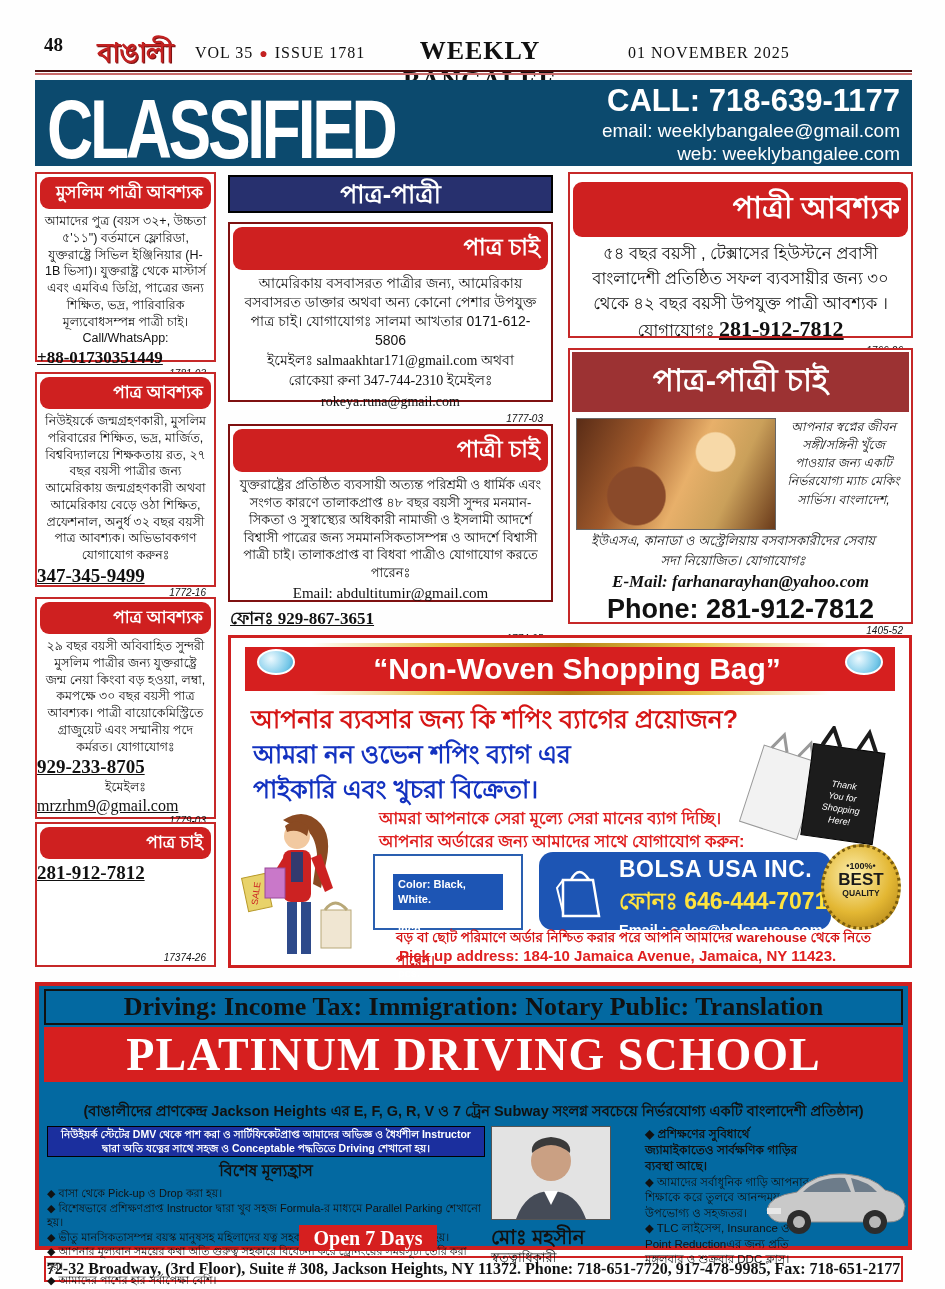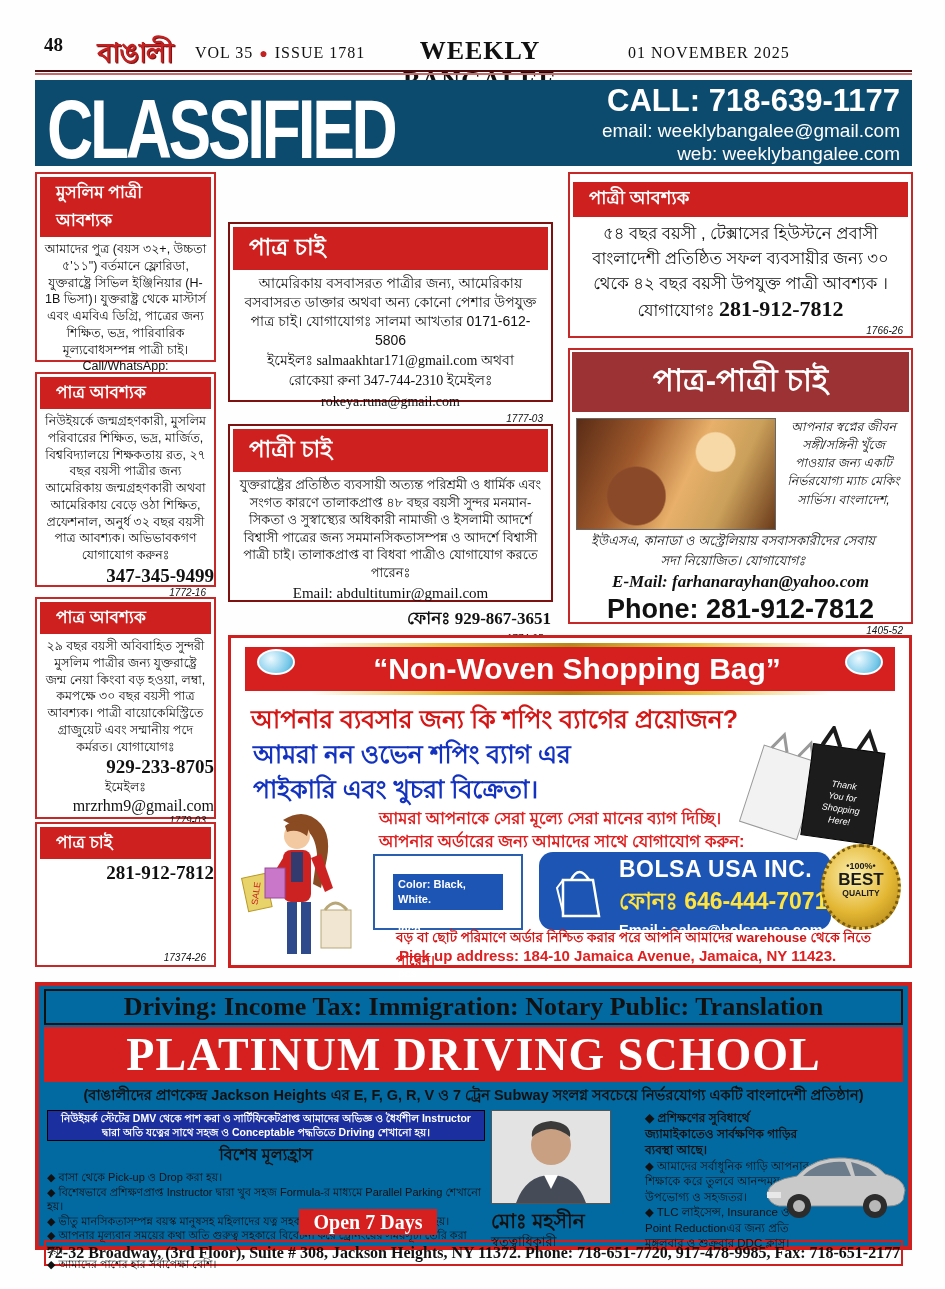--- a/index.html
+++ b/index.html
@@ -19,41 +19,41 @@
   .rule2{position:absolute;left:35px;top:73px;width:877px;height:2px;background:#c96a6a;}
   
   .clsband{position:absolute;left:35px;top:80px;width:877px;height:86px;background:#0c4a6e;}
   .clsword{position:absolute;left:12px;top:2px;color:#fff;font-weight:bold;font-size:78px;
            letter-spacing:-4px;transform:scale(0.82,1.06);transform-origin:left top;}
   .clsright{position:absolute;right:12px;top:3px;text-align:right;color:#fff;}
   .clscall{font-size:31px;font-weight:bold;letter-spacing:0px;}
   .clsmail,.clsweb{font-size:19px;line-height:23px;}
   
   .adbox{position:absolute;background:#fff;border:2px solid #c62828;display:flex;flex-direction:column;box-sizing:border-box;}
-  .adbox .bar{background:#cf2020;color:#fff;font-weight:bold;text-align:left;margin:3px;padding:2px 16px;}
+  .adbox .bar{background:#cf2020;color:#fff;font-weight:bold;text-align:right;margin:3px;padding:2px 8px;border-radius:9px;}
   .adbox .body{text-align:center;padding:1px 6px;}
-  .adbox .phone{text-align:right;font-weight:bold;font-family:"Liberation Serif",serif;}
+  .adbox .phone{text-align:left;font-weight:bold;font-family:"Liberation Serif",serif;text-decoration:underline;}
   .adbox .adid{font-style:italic;text-align:right;padding:0 8px 2px 0;font-size:10px;margin-top:auto;}
   .adbox .contactline{text-align:center;}
   
   .adL{left:35px;width:181px;}
   .adL .bar{font-size:17px;}
   .adL .body{font-size:12.5px;line-height:1.34;}
   .adL .phone{font-size:17px;}
   
   .midheader{position:absolute;left:228px;top:175px;width:325px;height:38px;background:#27306e;
              border:2px solid #000;box-sizing:border-box;color:#fff;font-weight:bold;font-size:25px;
              text-align:center;line-height:34px;}
   .adM{left:228px;width:325px;border:2px solid #7e1010;}
   .adM .bar{font-size:23px;}
   .adM .body{font-size:14px;line-height:1.35;}
   .adM .mono{font-family:"Liberation Serif",serif;}
   
   .adR{left:568px;width:345px;}
-  .adR .bar{font-size:18px;margin-top:8px;}
+  .adR .bar{font-size:30px;margin-top:8px;}
   .adR .body{font-size:16.5px;line-height:1.5;}
   .adR .phone{font-size:22px;}
   
   .matchbar{background:#9c3233;color:#fff;font-weight:bold;text-align:center;font-size:31px;
             padding:4px 0;margin:2px;}
   .matchrow{display:flex;padding:4px 6px 0 6px;}
   .weddingphoto{width:198px;height:110px;border:1px solid #666;flex:none;
      background:
        radial-gradient(circle at 70% 30%,#f7d9a8 0 12%,rgba(0,0,0,0) 13%),
        radial-gradient(circle at 30% 70%,#8a4a2a 0 18%,rgba(0,0,0,0) 19%),
@@ -97,21 +97,21 @@
   .badge .b3{font-size:8.5px;font-weight:bold;}
   .bagfoot1{position:absolute;left:165px;top:289px;color:#d61515;font-weight:bold;font-size:13.5px;}
   .bagfoot2{position:absolute;left:168px;top:309px;color:#e02020;font-weight:bold;font-size:15px;}
   
   .drv{position:absolute;left:35px;top:982px;width:877px;height:268px;background:#0369a1;
        border:4px solid #cf2020;box-sizing:border-box;}
   .drvservices{margin:3px 5px 0 5px;border:2px solid #111;font:bold 26px "Liberation Serif",serif;
                text-align:center;padding:1px 0;}
   .drvname{margin:2px 5px 0 5px;background:#d61f1f;color:#fff;font:bold 46px "Liberation Serif",serif;
            text-align:center;letter-spacing:1px;padding:1px 0;}
-  .drvsub{text-align:center;font-weight:bold;font-size:14.5px;padding-top:2px;}
+  .drvsub{text-align:center;font-weight:bold;font-size:14.5px;padding-top:18px;}
   .drvrow{position:relative;height:128px;margin-top:2px;}
   .drvleft{position:absolute;left:8px;top:0;width:438px;}
   .drvbluebox{background:#1b2f9e;color:#fff;font-size:10.5px;font-weight:bold;text-align:center;
               border:1px solid #000;padding:1px 3px;line-height:1.3;}
   .drvdischead{text-align:center;font-weight:bold;font-size:16px;padding:1px 0;}
   .drvbullets{margin:0;padding:0;list-style:none;font-size:11px;line-height:1.32;}
   .drvbullets li::before{content:"◆ ";color:#111;}
   .openbox{position:absolute;left:252px;top:99px;width:138px;height:26px;background:#d61f1f;
            color:#fff;font:bold 20px "Liberation Serif",serif;text-align:center;line-height:26px;}
   .drvowner{position:absolute;left:452px;top:0;width:148px;text-align:left;}
@@ -172,20 +172,21 @@
     <div class="phone" style="font-size:16px;font-weight:normal;">mrzrhm9@gmail.com</div>
     <div class="adid">1779-03</div>
   </div>
 
   <div class="adbox adL" style="top:822px;height:145px;">
     <div class="bar">পাত্র চাই</div>
     <div class="phone" style="font-size:19px;">281-912-7812</div>
     <div class="adid">17374-26</div>
   </div>
 
+  <div class="midheader">পাত্র-পাত্রী</div>
 
   <div class="adbox adM" style="top:222px;height:180px;">
     <div class="bar">পাত্র চাই</div>
     <div class="body">আমেরিকায় বসবাসরত পাত্রীর জন্য, আমেরিকায় বসবাসরত ডাক্তার অথবা অন্য কোনো পেশার উপযুক্ত পাত্র চাই। যোগাযোগঃ সালমা আখতার 0171-612-5806</div>
     <div class="body mono">ইমেইলঃ salmaakhtar171@gmail.com অথবা</div>
     <div class="body mono">রোকেয়া রুনা 347-744-2310 ইমেইলঃ</div>
     <div class="body mono">rokeya.runa@gmail.com</div>
     <div class="adid">1777-03</div>
   </div>
 

